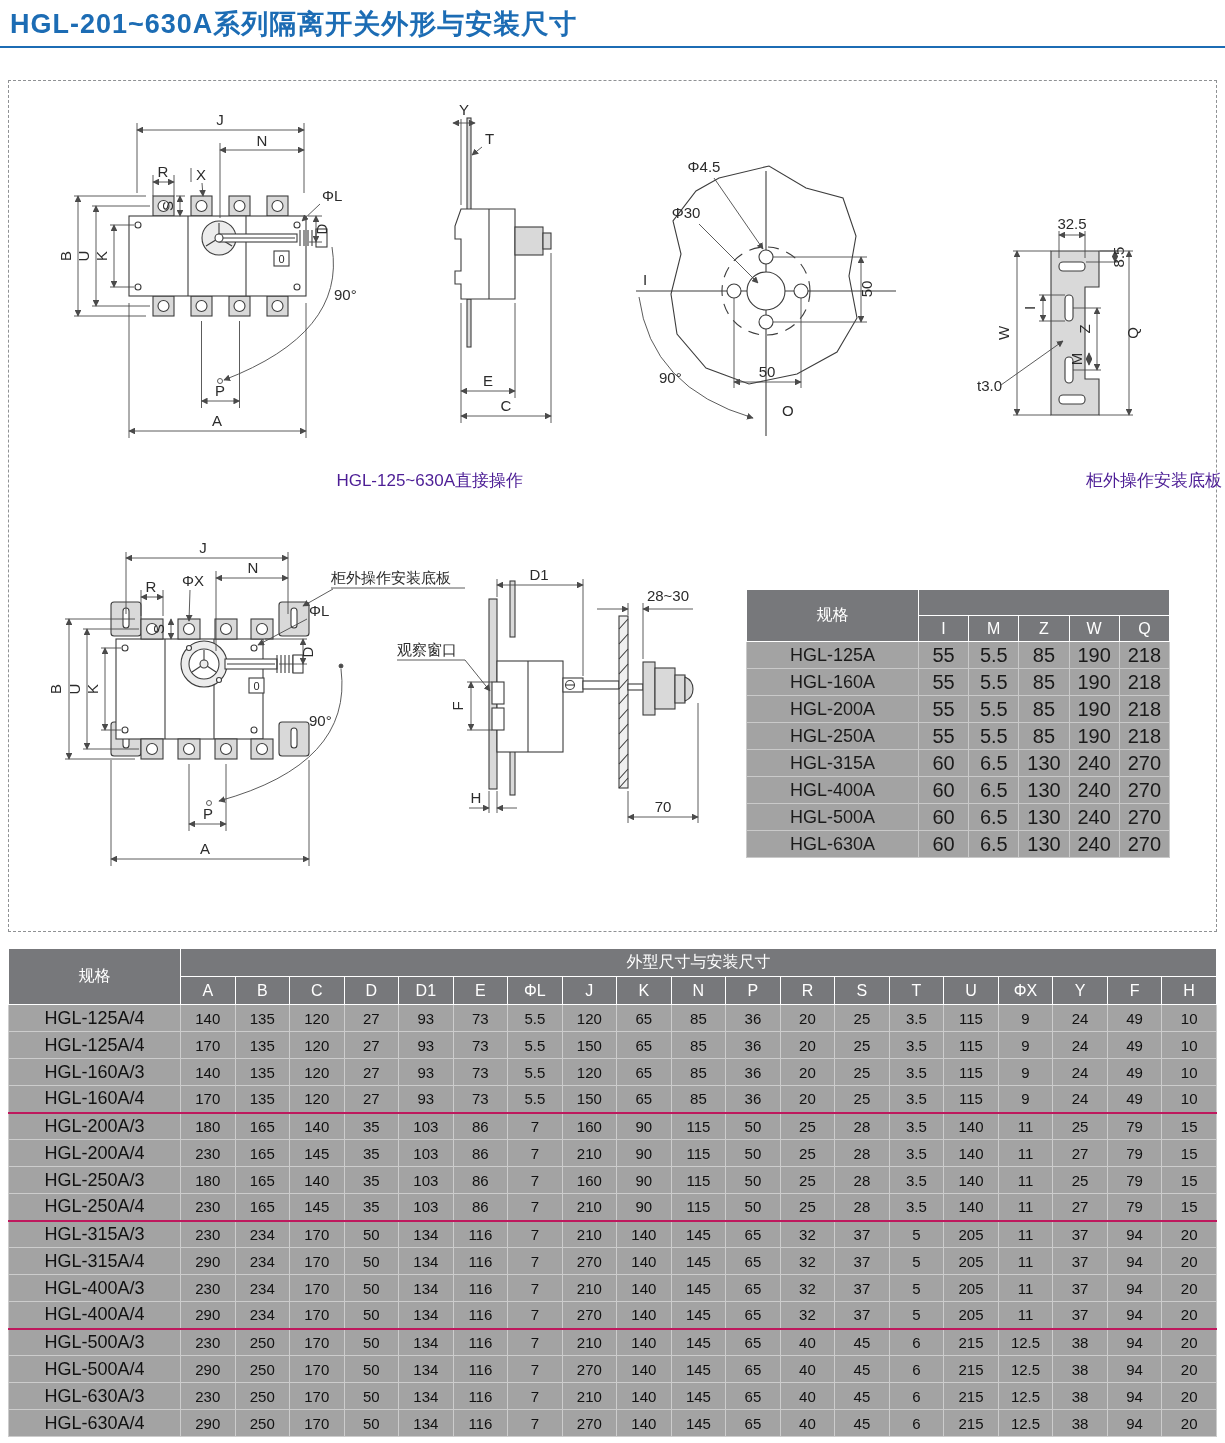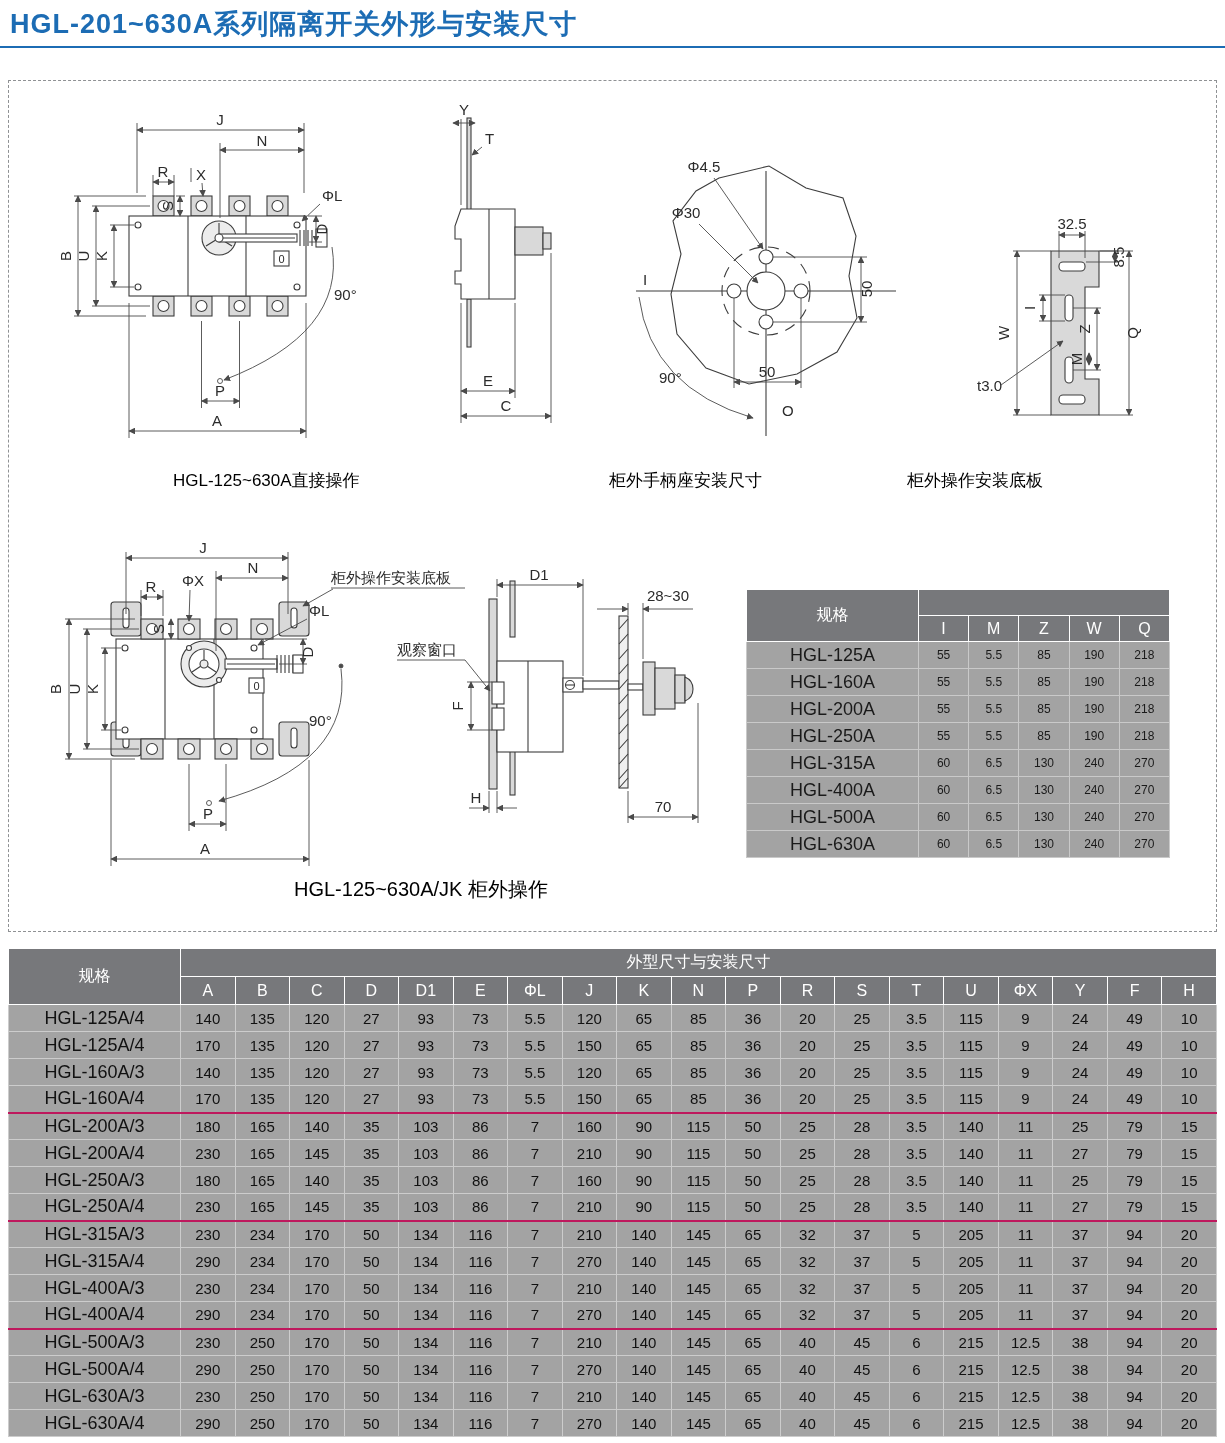--- a/index.html
+++ b/index.html
@@ -15,26 +15,26 @@
   .part rect,.part circle,.part line,.part path,.part polygon{fill:none;stroke:#3d3d3d;stroke-width:1.1}
   .part .fillg{fill:#d9d9d9}
   .part .fillw{fill:#fff}
   .part .filll{fill:#ececec}
   .dims line,.dims path{stroke:#4a4a4a;stroke-width:0.9;fill:none}
   .dims circle{stroke:#4a4a4a;stroke-width:0.9;fill:#fff}
   .dims circle.dot{fill:#4a4a4a}
   .hatch{stroke:#9a9a9a;stroke-width:0.8}
   .thin{stroke-width:0.7}
   .dashed{stroke-dasharray:11 8}
-  .caption{position:absolute;font-size:17px;color:#000000;text-align:left;white-space:nowrap}
+  .caption{position:absolute;font-size:17px;color:#4c1d95;text-align:right;white-space:nowrap}
   .caption.big{font-size:20px}
   table{border-collapse:collapse;table-layout:fixed;background:#a3a3a3}
   .spec-table{position:absolute;left:737px;top:508px;width:424px}
   .spec-table th{background:#77787b;color:#fff;font-weight:normal;font-size:16px;border:1px solid #fff;height:26px}
-  .spec-table td{border:1px solid #c9c9c9;text-align:center;font-size:12px;height:27px;color:#1a1a1a}
+  .spec-table td{border:1px solid #c9c9c9;text-align:center;font-size:20px;height:27px;color:#1a1a1a}
   .dim-table{position:absolute;left:8px;top:948px;width:1209px}
   .dim-table th{background:#77787b;color:#fff;font-weight:normal;font-size:16px;border:1px solid #fff;height:28px}
   .dim-table td{border:1px solid #ccc;text-align:center;height:27px;color:#111;font-size:15px}
   .dim-table tr.grp td{border-top:2px solid #be185d}
   td.spec-cell{font-size:18px}
 </style>
 </head>
 <body>
 
 <div class="page-title">HGL-201~630A系列隔离开关外形与安装尺寸</div>
@@ -400,23 +400,21 @@
       <line x1="116" y1="257" x2="136" y2="257" marker-start="url(#ar6)"></line>
       <text x="95" y="252" text-anchor="middle">H</text>
       <line x1="247" y1="240" x2="247" y2="272"></line>
         <line x1="317" y1="152" x2="317" y2="272"></line>
       <line x1="247" y1="266" x2="317" y2="266" marker-start="url(#ar6)" marker-end="url(#ar6)"></line>
       <text x="282" y="261" text-anchor="middle">70</text>
     </g>
   </svg>
 
   <div class="caption" style="left:164px;top:388px;width:350px">HGL-125~630A直接操作</div>
-  <div class="caption" style="left:600px;top:388px;width:320px">柜外手柄座安装尺寸</div>
   <div class="caption" style="left:898px;top:388px;width:315px">柜外操作安装底板</div>
-  <div class="caption big" style="left:285px;top:795px;width:360px">HGL-125~630A/JK 柜外操作</div>
 
   <table class="spec-table">
     <colgroup>
         <col style="width:172px">
         <col>
         <col>
         <col>
         <col>
         <col>
       </colgroup>

